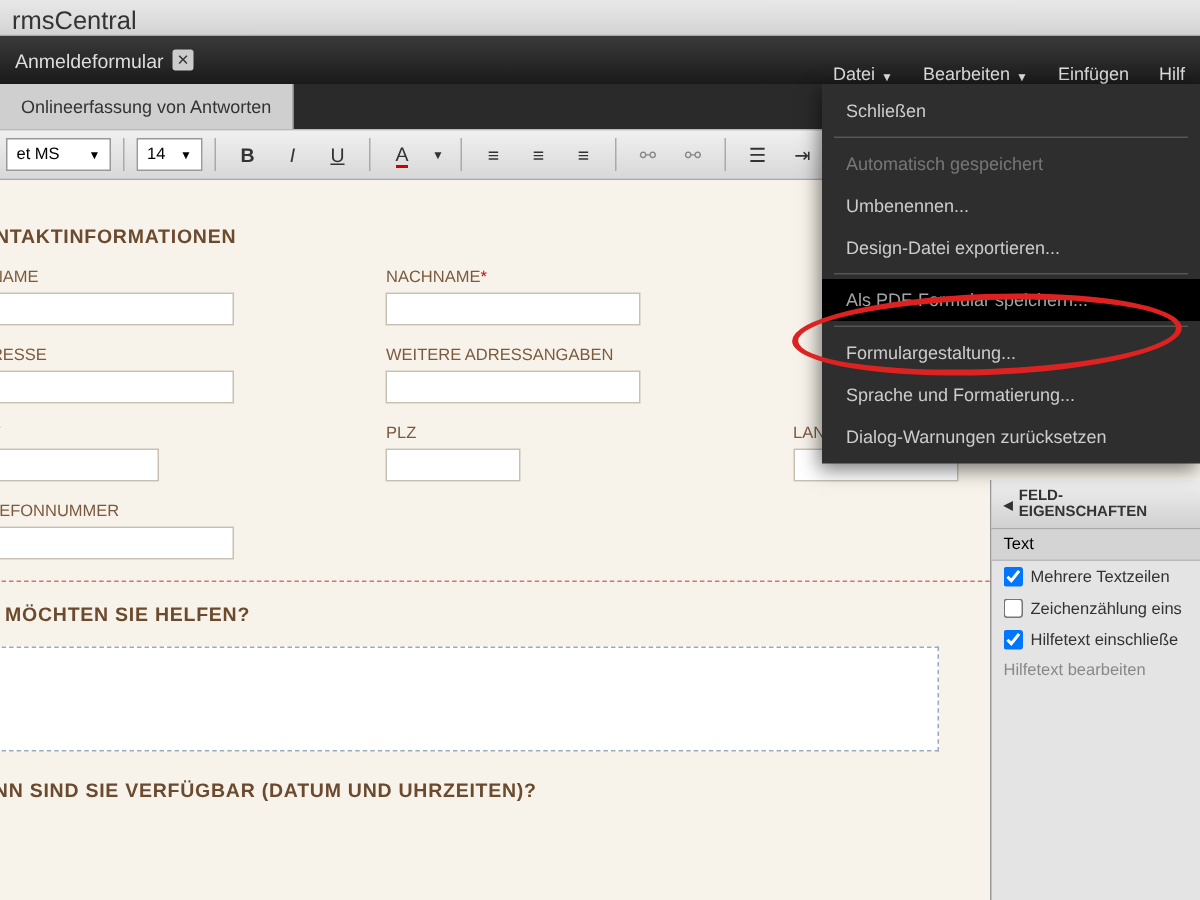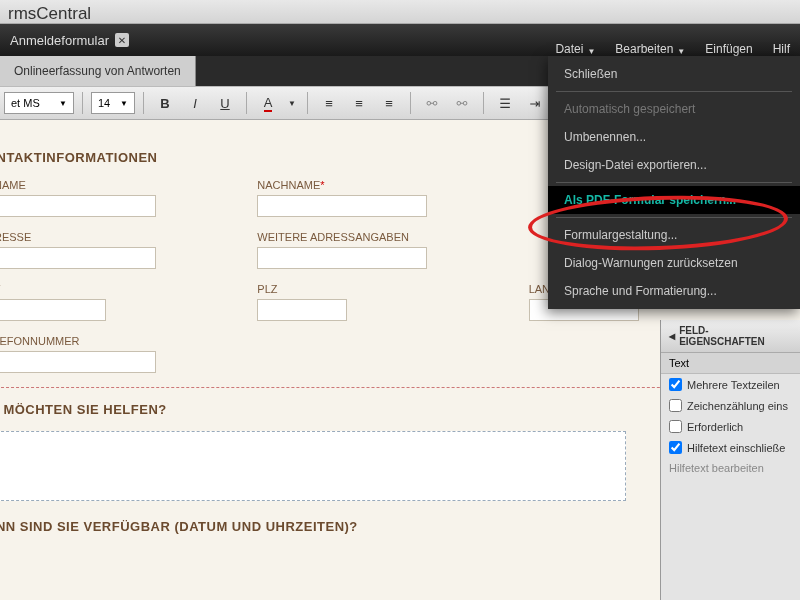--- a/index.html
+++ b/index.html
@@ -33,21 +33,21 @@
 .ta-tools { position: absolute; right: 6px; top: -20px; display: flex; gap: 2px; }
 .ta-tool { width: 16px; height: 16px; border: 1px solid #888; background: #ddd; display: flex; align-items: center; justify-content: center; font-size: 10px; cursor: pointer; }
 .rightpanel { width: 140px; background: #e4e4e4; border-left: 1px solid #999; position: absolute; right: 0; top: 320px; bottom: 0; }
 .panelhead { background: linear-gradient(#f0f0f0,#d0d0d0); padding: 5px 8px; font-size: 10px; font-weight: bold; color: #333; border-bottom: 1px solid #aaa; display:flex; align-items:center; }
 .panelhead .tri { margin-right: 4px; font-size: 8px; }
 .subacc { background: #d4d4d4; padding: 4px 8px; font-size: 11px; border-bottom: 1px solid #bbb; }
 .checkrow { padding: 4px 8px; display: flex; align-items: center; font-size: 11px; color: #333; white-space: nowrap; overflow: hidden; }
 .checkrow input { margin-right: 5px; }
 .dropdown { position: absolute; top: 56px; right: 0; width: 252px; background: #2e2e2e; color: #ccc; font-size: 12px; box-shadow: -2px 4px 12px rgba(0,0,0,0.5); z-index: 50; padding: 4px 0; }
 .dd-item { padding: 7px 16px; cursor: pointer; }
-.dd-item.highlight { background: #000; color: #14b8a6; font-weight: bold; }
+.dd-item.highlight { background: #000; color: #a3a3a3; }
 .dd-item.disabled { color: #777; cursor: default; }
 .dd-sep { height: 1px; background: #555; margin: 3px 8px; }
 .red-ring { position: absolute; border: 4px solid #d22; border-radius: 50%; width: 260px; height: 54px; top: 196px; left: 528px; z-index: 60; pointer-events: none; transform: rotate(-2deg); }
 </style>
 </head>
 <body>
 
 <div class="window-title">rmsCentral</div>
 
 <div class="menubar">
@@ -185,37 +185,33 @@
   <div class="subacc">Text</div>
   <label class="checkrow">
       <input type="checkbox" checked="" style="">
       <span>Mehrere Textzeilen</span>
     </label>
   <label class="checkrow">
       <input type="checkbox" style="">
       <span>Zeichenzählung eins</span>
     </label>
   <label class="checkrow">
-      <input type="checkbox" style="">
-      <span>Erforderlich</span>
-    </label>
-  <label class="checkrow">
       <input type="checkbox" checked="" style="">
       <span>Hilfetext einschließe</span>
     </label>
   <div class="checkrow" style="color:#888">Hilfetext bearbeiten</div>
 </div>
 
 <div class="dropdown">
   <div class="dd-item">Schließen</div>
   <div class="dd-sep"></div>
   <div class="dd-item disabled">Automatisch gespeichert</div>
   <div class="dd-item">Umbenennen...</div>
   <div class="dd-item">Design-Datei exportieren...</div>
   <div class="dd-sep"></div>
   <div class="dd-item highlight">Als PDF-Formular speichern...</div>
   <div class="dd-sep"></div>
   <div class="dd-item">Formulargestaltung...</div>
+  <div class="dd-item">Sprache und Formatierung...</div>
   <div class="dd-item">Dialog-Warnungen zurücksetzen</div>
-  <div class="dd-item">Sprache und Formatierung...</div>
 </div>
 
 <div class="red-ring"></div>
 
 </body></html>

